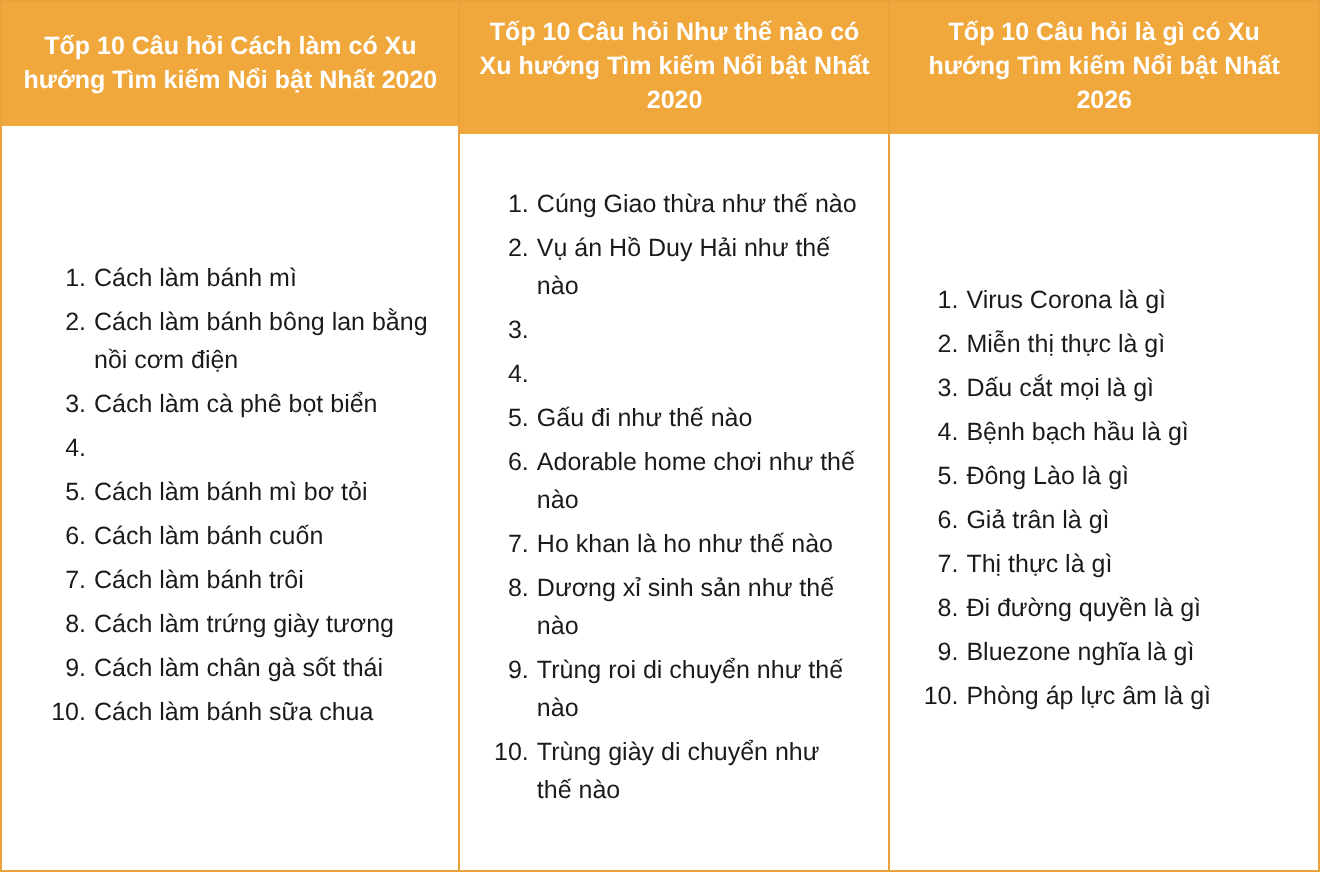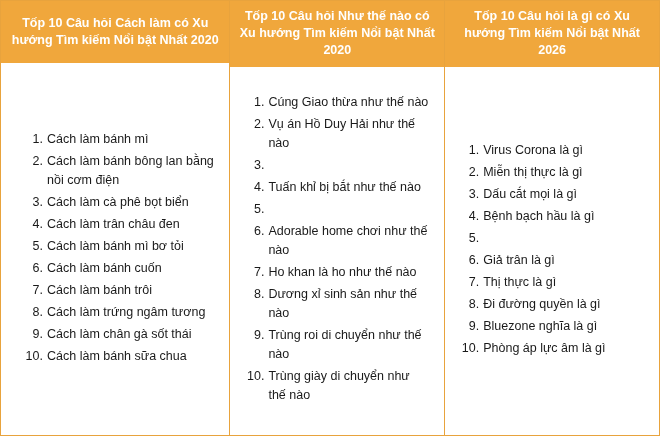--- a/index.html
+++ b/index.html
@@ -96,37 +96,36 @@
         <li>
             <span class="num">2.</span>
             <span class="txt">Cách làm bánh bông lan bằng nồi cơm điện</span>
           </li>
         <li>
             <span class="num">3.</span>
             <span class="txt">Cách làm cà phê bọt biển</span>
           </li>
         <li>
             <span class="num">4.</span>
-            <span class="txt">Cách làm trân châu đen</span>
           </li>
         <li>
             <span class="num">5.</span>
             <span class="txt">Cách làm bánh mì bơ tỏi</span>
           </li>
         <li>
             <span class="num">6.</span>
             <span class="txt">Cách làm bánh cuốn</span>
           </li>
         <li>
             <span class="num">7.</span>
             <span class="txt">Cách làm bánh trôi</span>
           </li>
         <li>
             <span class="num">8.</span>
-            <span class="txt">Cách làm trứng ngâm tương</span>
+            <span class="txt">Cách làm trứng giày tương</span>
           </li>
         <li>
             <span class="num">9.</span>
             <span class="txt">Cách làm chân gà sốt thái</span>
           </li>
         <li>
             <span class="num">10.</span>
             <span class="txt">Cách làm bánh sữa chua</span>
           </li>
       </ol>
@@ -143,24 +142,24 @@
           </li>
         <li>
             <span class="num">2.</span>
             <span class="txt">Vụ án Hồ Duy Hải như thế nào</span>
           </li>
         <li>
             <span class="num">3.</span>
           </li>
         <li>
             <span class="num">4.</span>
-            <span class="txt">Tuấn khỉ bị bắt như thế nào</span>
           </li>
         <li>
             <span class="num">5.</span>
+            <span class="txt">Gấu đi như thế nào</span>
           </li>
         <li>
             <span class="num">6.</span>
             <span class="txt">Adorable home chơi như thế nào</span>
           </li>
         <li>
             <span class="num">7.</span>
             <span class="txt">Ho khan là ho như thế nào</span>
           </li>
         <li>
@@ -194,20 +193,21 @@
         <li>
             <span class="num">3.</span>
             <span class="txt">Dấu cắt mọi là gì</span>
           </li>
         <li>
             <span class="num">4.</span>
             <span class="txt">Bệnh bạch hầu là gì</span>
           </li>
         <li>
             <span class="num">5.</span>
+            <span class="txt">Đông Lào là gì</span>
           </li>
         <li>
             <span class="num">6.</span>
             <span class="txt">Giả trân là gì</span>
           </li>
         <li>
             <span class="num">7.</span>
             <span class="txt">Thị thực là gì</span>
           </li>
         <li>

